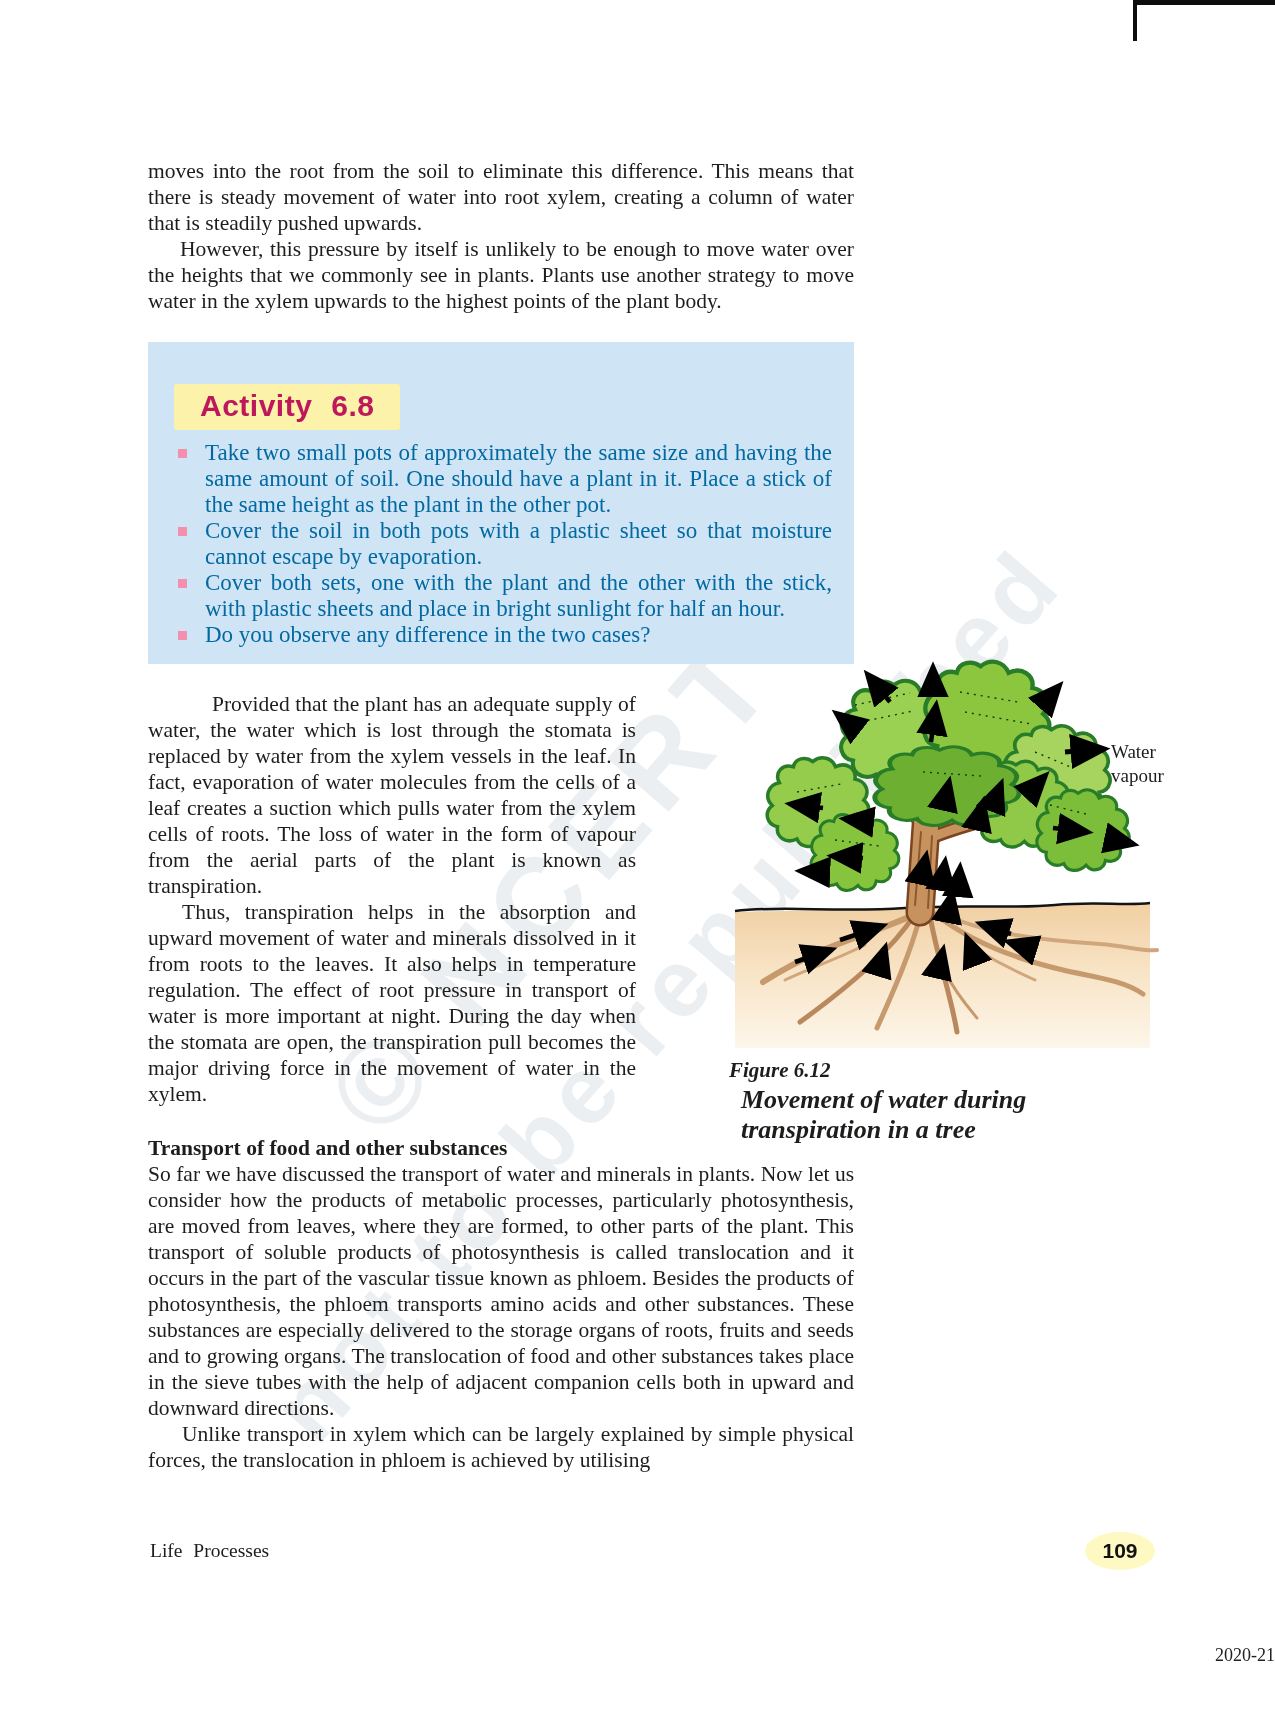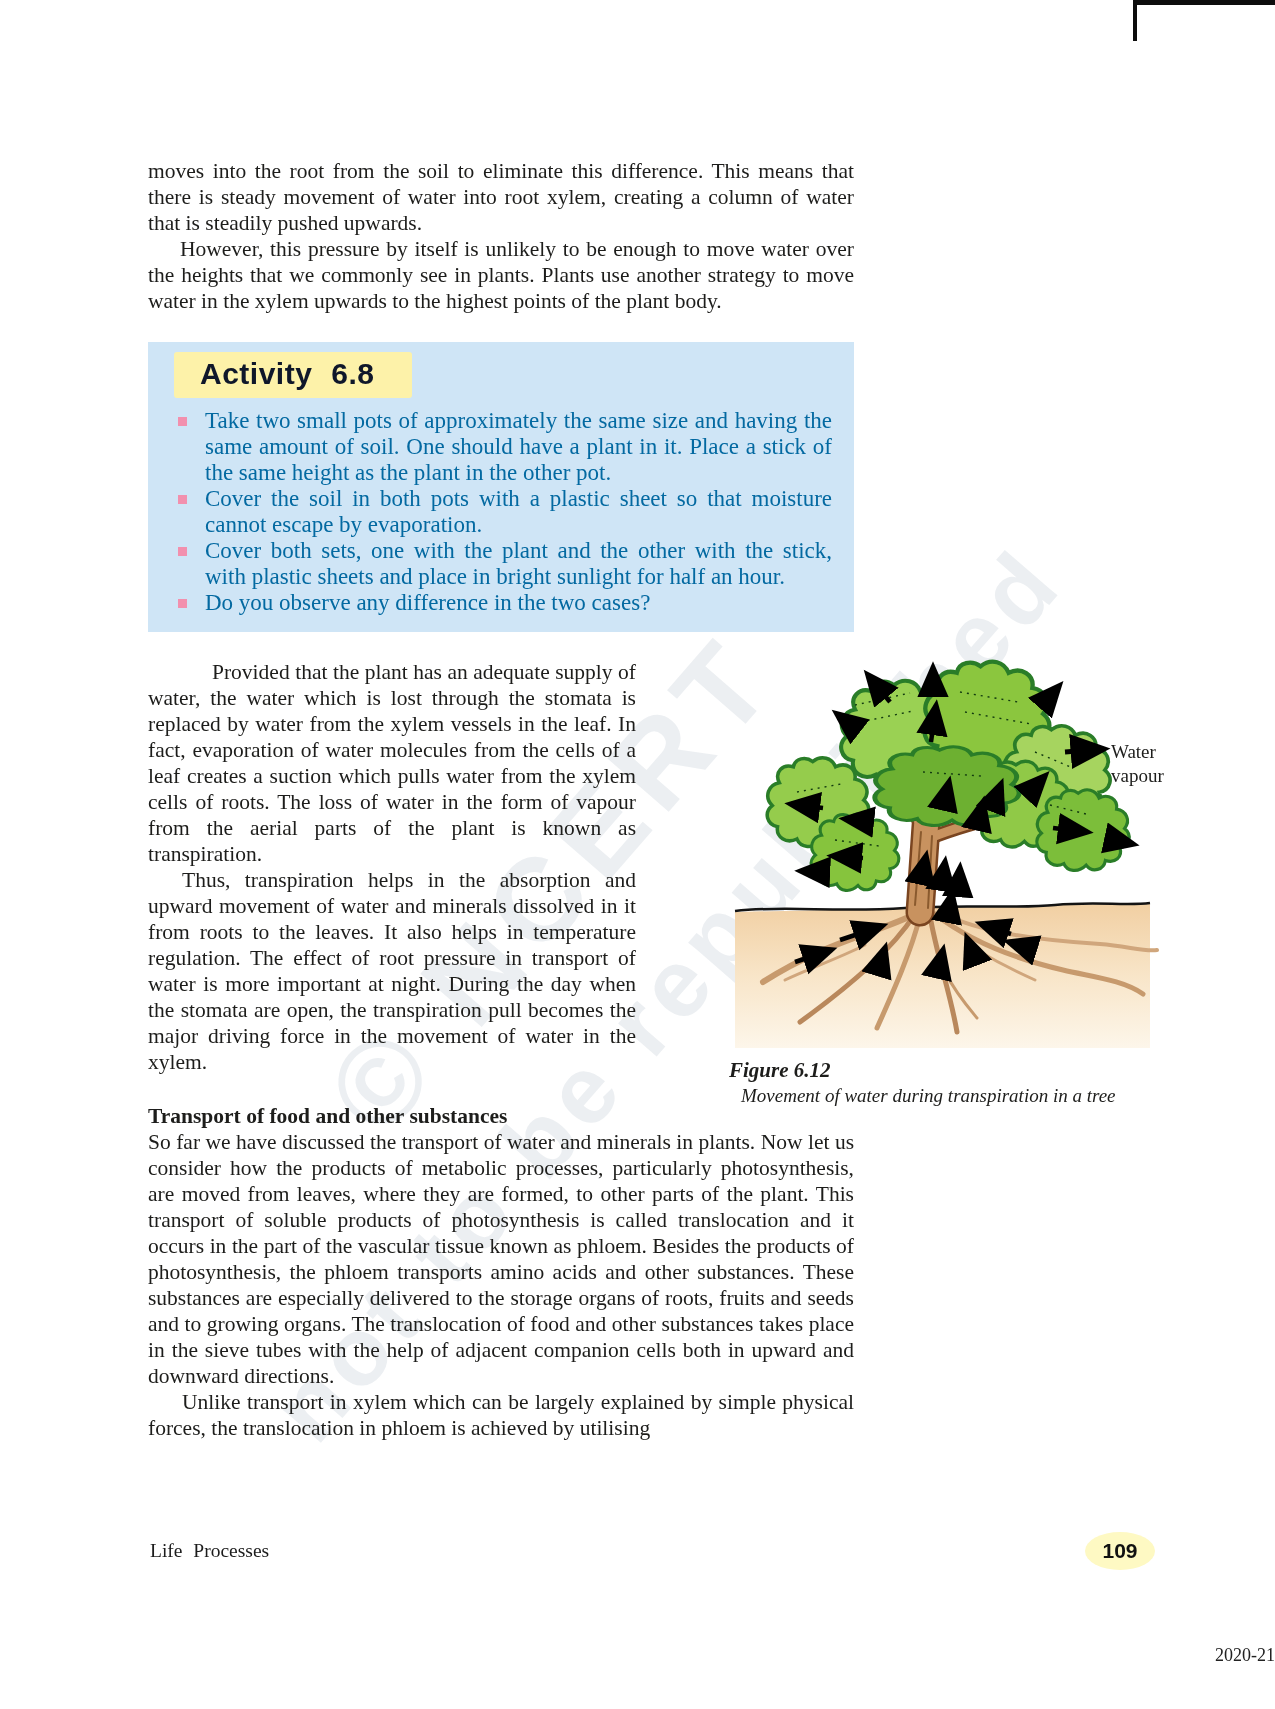--- a/index.html
+++ b/index.html
@@ -14,34 +14,34 @@
   .corner-mark{position:absolute;top:0;right:0;width:138px;height:36px;z-index:3;
       border-left:4px solid #0d0d0d;border-top:5px solid #0d0d0d;}
   
   .main{position:absolute;left:148px;top:158px;width:706px;z-index:2;}
   p.body{margin:0;font-size:21.5px;line-height:26px;text-align:justify;}
   p.ind30{text-indent:32px;}
   p.ind34{text-indent:34px;}
   
   .activity-box{margin-top:28px;background:#cfe5f6;padding:10px 0 16px 0;}
   .activity-title{display:inline-block;margin-left:26px;background:#fdf2a9;border-radius:3px;
-      padding:5px 38px 7px 26px;font-family:"Liberation Sans",sans-serif;font-weight:700;
-      font-size:30px;color:#0f172a;word-spacing:10px;letter-spacing:0.5px;}
+      padding:5px 26px 7px 26px;font-family:"Liberation Sans",sans-serif;font-weight:700;
+      font-size:30px;color:#be185d;word-spacing:10px;letter-spacing:0.5px;margin-top:32px;}
   .activity-list{margin-top:10px;}
   .activity-item{display:flex;padding:0 22px 0 30px;}
   .bullet{flex:0 0 9px;width:9px;height:9px;background:#f290ae;margin:9px 18px 0 0;}
   .activity-text{flex:1;font-size:23px;line-height:26px;text-align:justify;color:#0369a1;}
   
   .left-col{margin-top:27px;width:488px;}
   .left-col p{font-size:21.5px;line-height:26px;text-align:justify;margin:0;}
   .ind64{text-indent:64px;}
   
   .figure{position:absolute;left:715px;top:600px;width:455px;z-index:2;}
   .fig-label{margin:-6px 0 0 14px;font-size:21px;font-weight:700;font-style:italic;}
-  .fig-caption{margin:2px 0 0 26px;font-size:19px;font-style:italic;}
+  .fig-caption{margin:2px 0 0 26px;font-size:26px;font-style:italic;font-weight:bold;}
   
   .food-heading{margin:28px 0 0 0;font-size:21.5px;line-height:26px;font-weight:700;}
   
   .footer-left{position:absolute;left:150px;top:1540px;font-size:19.5px;word-spacing:6px;color:#1c1c1c;z-index:2;}
   .page-pill{position:absolute;left:1085px;top:1532px;width:70px;height:38px;background:#fef9c3;
       border-radius:50%;text-align:center;line-height:38px;z-index:2;
       font-family:"Liberation Sans",sans-serif;font-weight:700;font-size:21px;color:#111;}
   .footer-year{position:absolute;left:0;top:1645px;width:1275px;text-align:right;font-size:18px;color:#222;z-index:2;}
 </style>
 </head>

